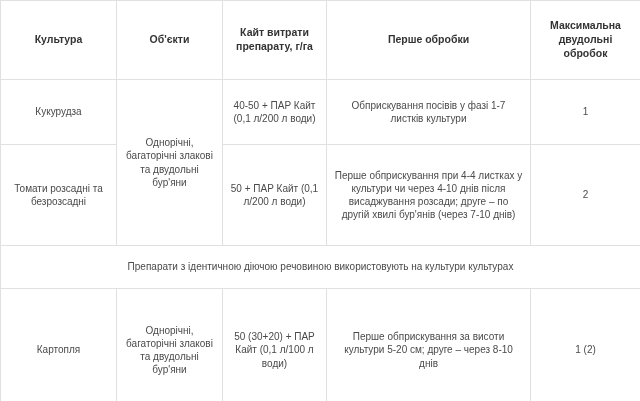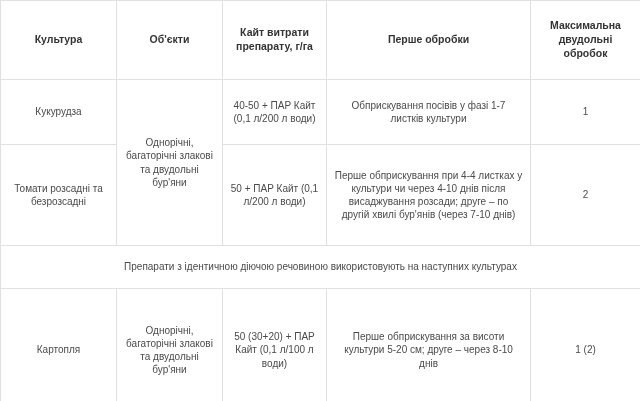--- a/index.html
+++ b/index.html
@@ -92,21 +92,21 @@
         <td>Обприскування посівів у фазі 1-7 листків культури</td>
         <td class="num">1</td>
       </tr>
       <tr class="row-tomato">
         <td class="culture">Томати розсадні та безрозсадні</td>
         <td class="num">50 + ПАР Кайт (0,1 л/200 л води)</td>
         <td>Перше обприскування при 4-4 листках у культури чи через 4-10 днів після висаджування розсади; друге – по другій хвилі бур'янів (через 7-10 днів)</td>
         <td class="num">2</td>
       </tr>
       <tr class="row-note">
-        <td colspan="5">Препарати з ідентичною діючою речовиною використовують на наступних культурах</td>
+        <td colspan="5">Препарати з ідентичною діючою речовиною використовують на культури культурах</td>
       </tr>
       <tr class="row-potato">
         <td class="culture">Картопля</td>
         <td class="nowrapish">Однорічні, багаторічні злакові та двудольні бур'яни</td>
         <td class="num">50 (30+20) + ПАР Кайт (0,1 л/100 л води)</td>
         <td>Перше обприскування за висоти культури 5-20 см; друге – через 8-10 днів</td>
         <td class="num">1 (2)</td>
       </tr>
     </tbody>
   </table>

